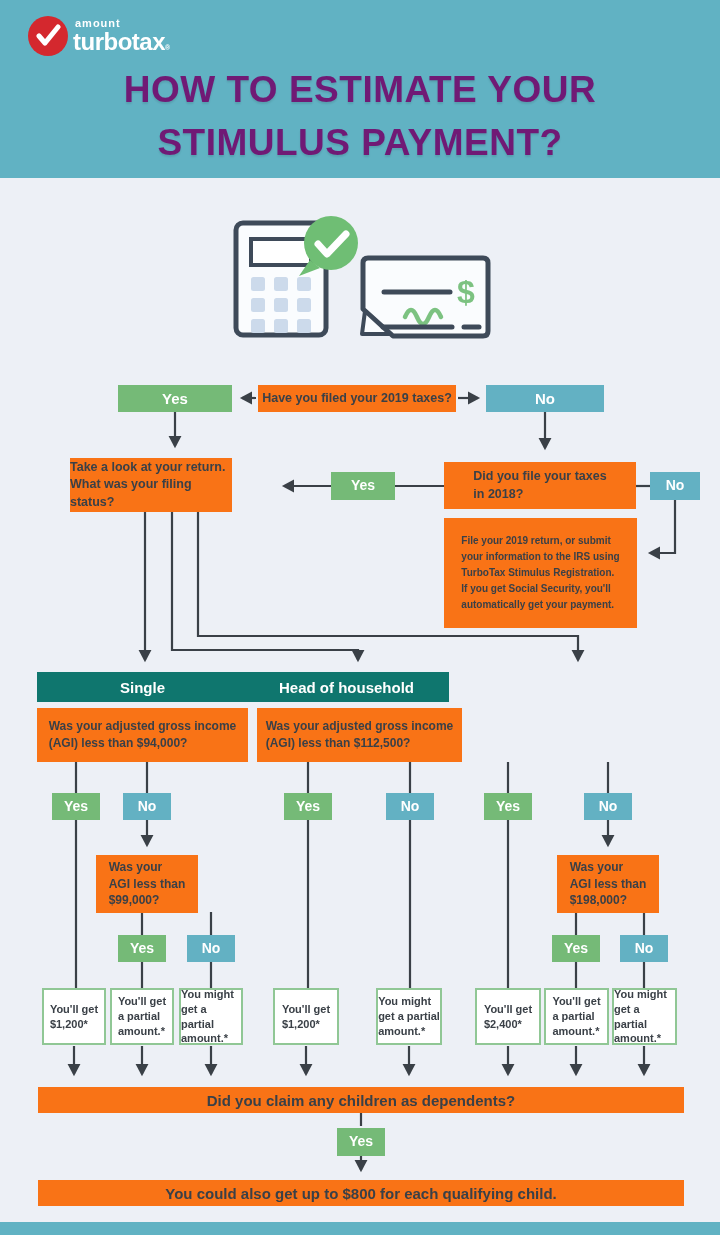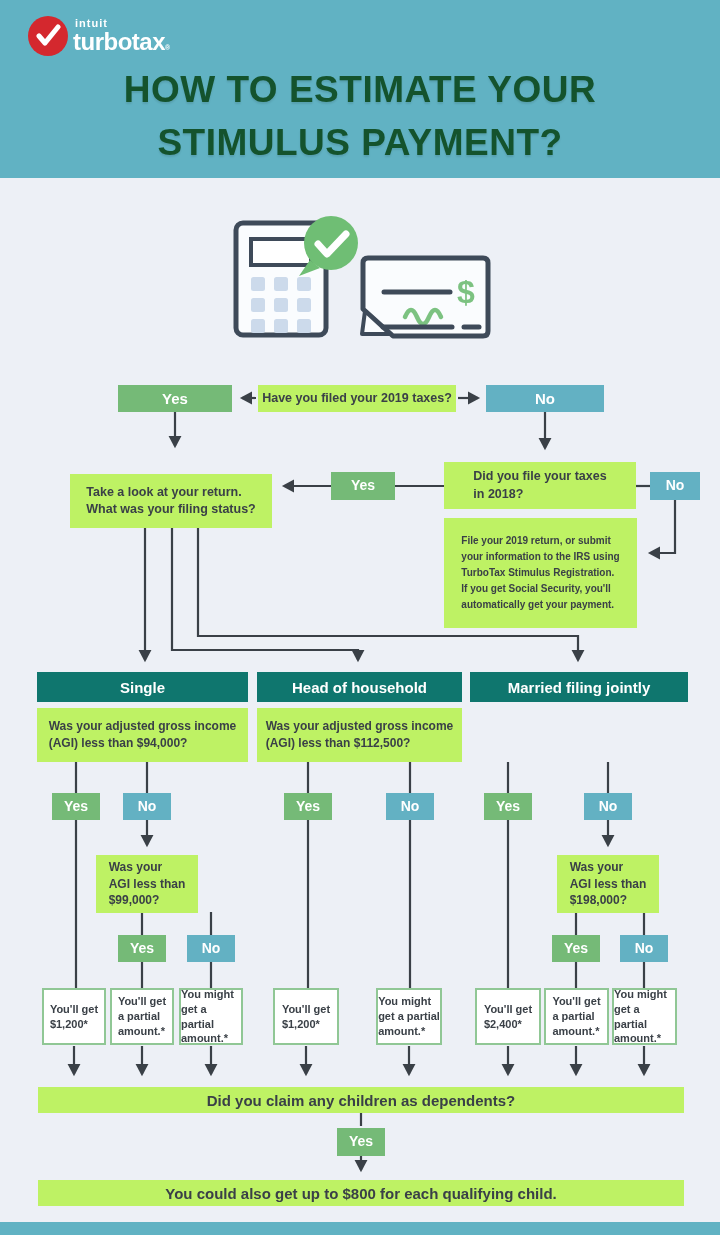--- a/index.html
+++ b/index.html
@@ -8,30 +8,30 @@
   .page{position:relative;width:720px;height:1235px;background:#EDF0F6;overflow:hidden}
 
   
   .hdr{position:absolute;left:0;top:0;width:720px;height:178px;background:#61B2C3}
   .logo{position:absolute;left:28px;top:16px;display:flex;align-items:center}
   .logo-mark{width:40px;height:40px;border-radius:50%;background:#D4282E;display:flex;align-items:center;justify-content:center;flex:0 0 auto}
   .logo-text{margin-left:5px;color:#fff;line-height:1}
   .logo-intuit{display:block;font-size:11px;font-weight:bold;letter-spacing:1px;margin-left:2px}
   .logo-turbo{display:block;font-size:24px;font-weight:bold;letter-spacing:-0.5px;margin-top:1px}
   .logo-reg{font-size:7px;vertical-align:baseline}
-  .title{position:absolute;left:0;top:64px;width:720px;text-align:center;color:#14532d;
+  .title{position:absolute;left:0;top:64px;width:720px;text-align:center;color:#701a75;
          font-size:37px;font-weight:bold;letter-spacing:0.5px;line-height:1.42;
          text-shadow:0 2px 2px rgba(0,0,0,0.10)}
 
   
   .box{position:absolute;display:flex;align-items:center;justify-content:center;
        z-index:2;line-height:1.4}
   .green{background:#75BA77;color:#fff;font-weight:bold;font-size:14px}
   .blue{background:#63B1C3;color:#fff;font-weight:bold;font-size:14px}
-  .white{background:#bef264;font-weight:bold;font-size:12.5px}
+  .white{background:#f97316;font-weight:bold;font-size:12.5px}
   .tealh{background:#0f766e;color:#fff;font-weight:bold;font-size:15px}
   .result{background:#fff;border:2px solid #90C795;font-weight:bold;font-size:11px;line-height:1.35}
   .ml{white-space:pre-line}
   .amt{font-weight:bold}
   .qsmall{font-size:12px}
   .info{font-size:10px;line-height:1.62}
   .banner{font-size:15px}
 
   .connectors{position:absolute;left:0;top:0;z-index:1}
   .illo{position:absolute;left:212px;top:200px;z-index:2}
@@ -44,21 +44,21 @@
 <div class="page">
 
   <div class="hdr">
     <div class="logo">
       <div class="logo-mark">
         <svg width="26" height="26" viewBox="0 0 26 26">
           <path d="M4,13 L10,20 L23,4" fill="none" stroke="#fff" stroke-width="5" stroke-linecap="round" stroke-linejoin="round"></path>
         </svg>
       </div>
       <div class="logo-text">
-        <span class="logo-intuit">intuit</span>
+        <span class="logo-intuit">amount</span>
         <span class="logo-turbo"><span>turbotax</span><span class="logo-reg">®</span></span>
       </div>
     </div>
     <div class="title">
       <span>HOW TO ESTIMATE YOUR</span><br>
       <span>STIMULUS PAYMENT?</span>
     </div>
   </div>
 
   <svg class="illo" width="290" height="148" viewBox="0 0 290 148">
@@ -136,35 +136,34 @@
       <path d="M644,1046 V1074" marker-end="url(#ah)"></path>
       <path d="M361,1112 V1126"></path>
       <path d="M361,1156 V1170" marker-end="url(#ah)"></path>
     </g>
   </svg>
 
   <div class="box green" style="left:118px;top:385px;width:114px;height:27px;font-size:15px">Yes</div>
   <div class="box white" style="left:258px;top:385px;width:198px;height:27px">Have you filed your 2019 taxes?</div>
   <div class="box blue" style="left:486px;top:385px;width:118px;height:27px;font-size:15px">No</div>
 
-  <div class="box white ml" style="left:70px;top:474px;width:202px;height:54px">Take a look at your return.
+  <div class="box white ml" style="left:70px;top:458px;width:162px;height:54px">Take a look at your return.
 What was your filing status?</div>
   <div class="box green" style="left:331px;top:472px;width:64px;height:28px">Yes</div>
   <div class="box white ml" style="left:444px;top:462px;width:192px;height:47px">Did you file your taxes
 in 2018?</div>
   <div class="box blue" style="left:650px;top:472px;width:50px;height:28px">No</div>
   <div class="box white ml info" style="left:444px;top:518px;width:193px;height:110px">File your 2019 return, or submit
 your information to the IRS using
 TurboTax Stimulus Registration.
 If you get Social Security, you'll
 automatically get your payment.</div>
 
   <div class="box tealh" style="left:37px;top:672px;width:211px;height:30px">Single</div>
-  <div class="box tealh" style="left:257px;top:672px;width:205px;height:30px">Head of household</div>
-  <div class="box tealh" style="left:470px;top:672px;width:218px;height:30px">Married filing jointly</div>
+  <div class="box tealh" style="left:244px;top:672px;width:205px;height:30px">Head of household</div>
 
   <div class="box white qsmall" style="left:37px;top:708px;width:211px;height:54px">
       <div><span class="ml">Was your adjusted gross income
 (AGI) less than </span><span class="amt">$94,000?</span></div>
     </div>
   <div class="box white qsmall" style="left:257px;top:708px;width:205px;height:54px">
       <div><span class="ml">Was your adjusted gross income
 (AGI) less than </span><span class="amt">$112,500?</span></div>
     </div>
 

